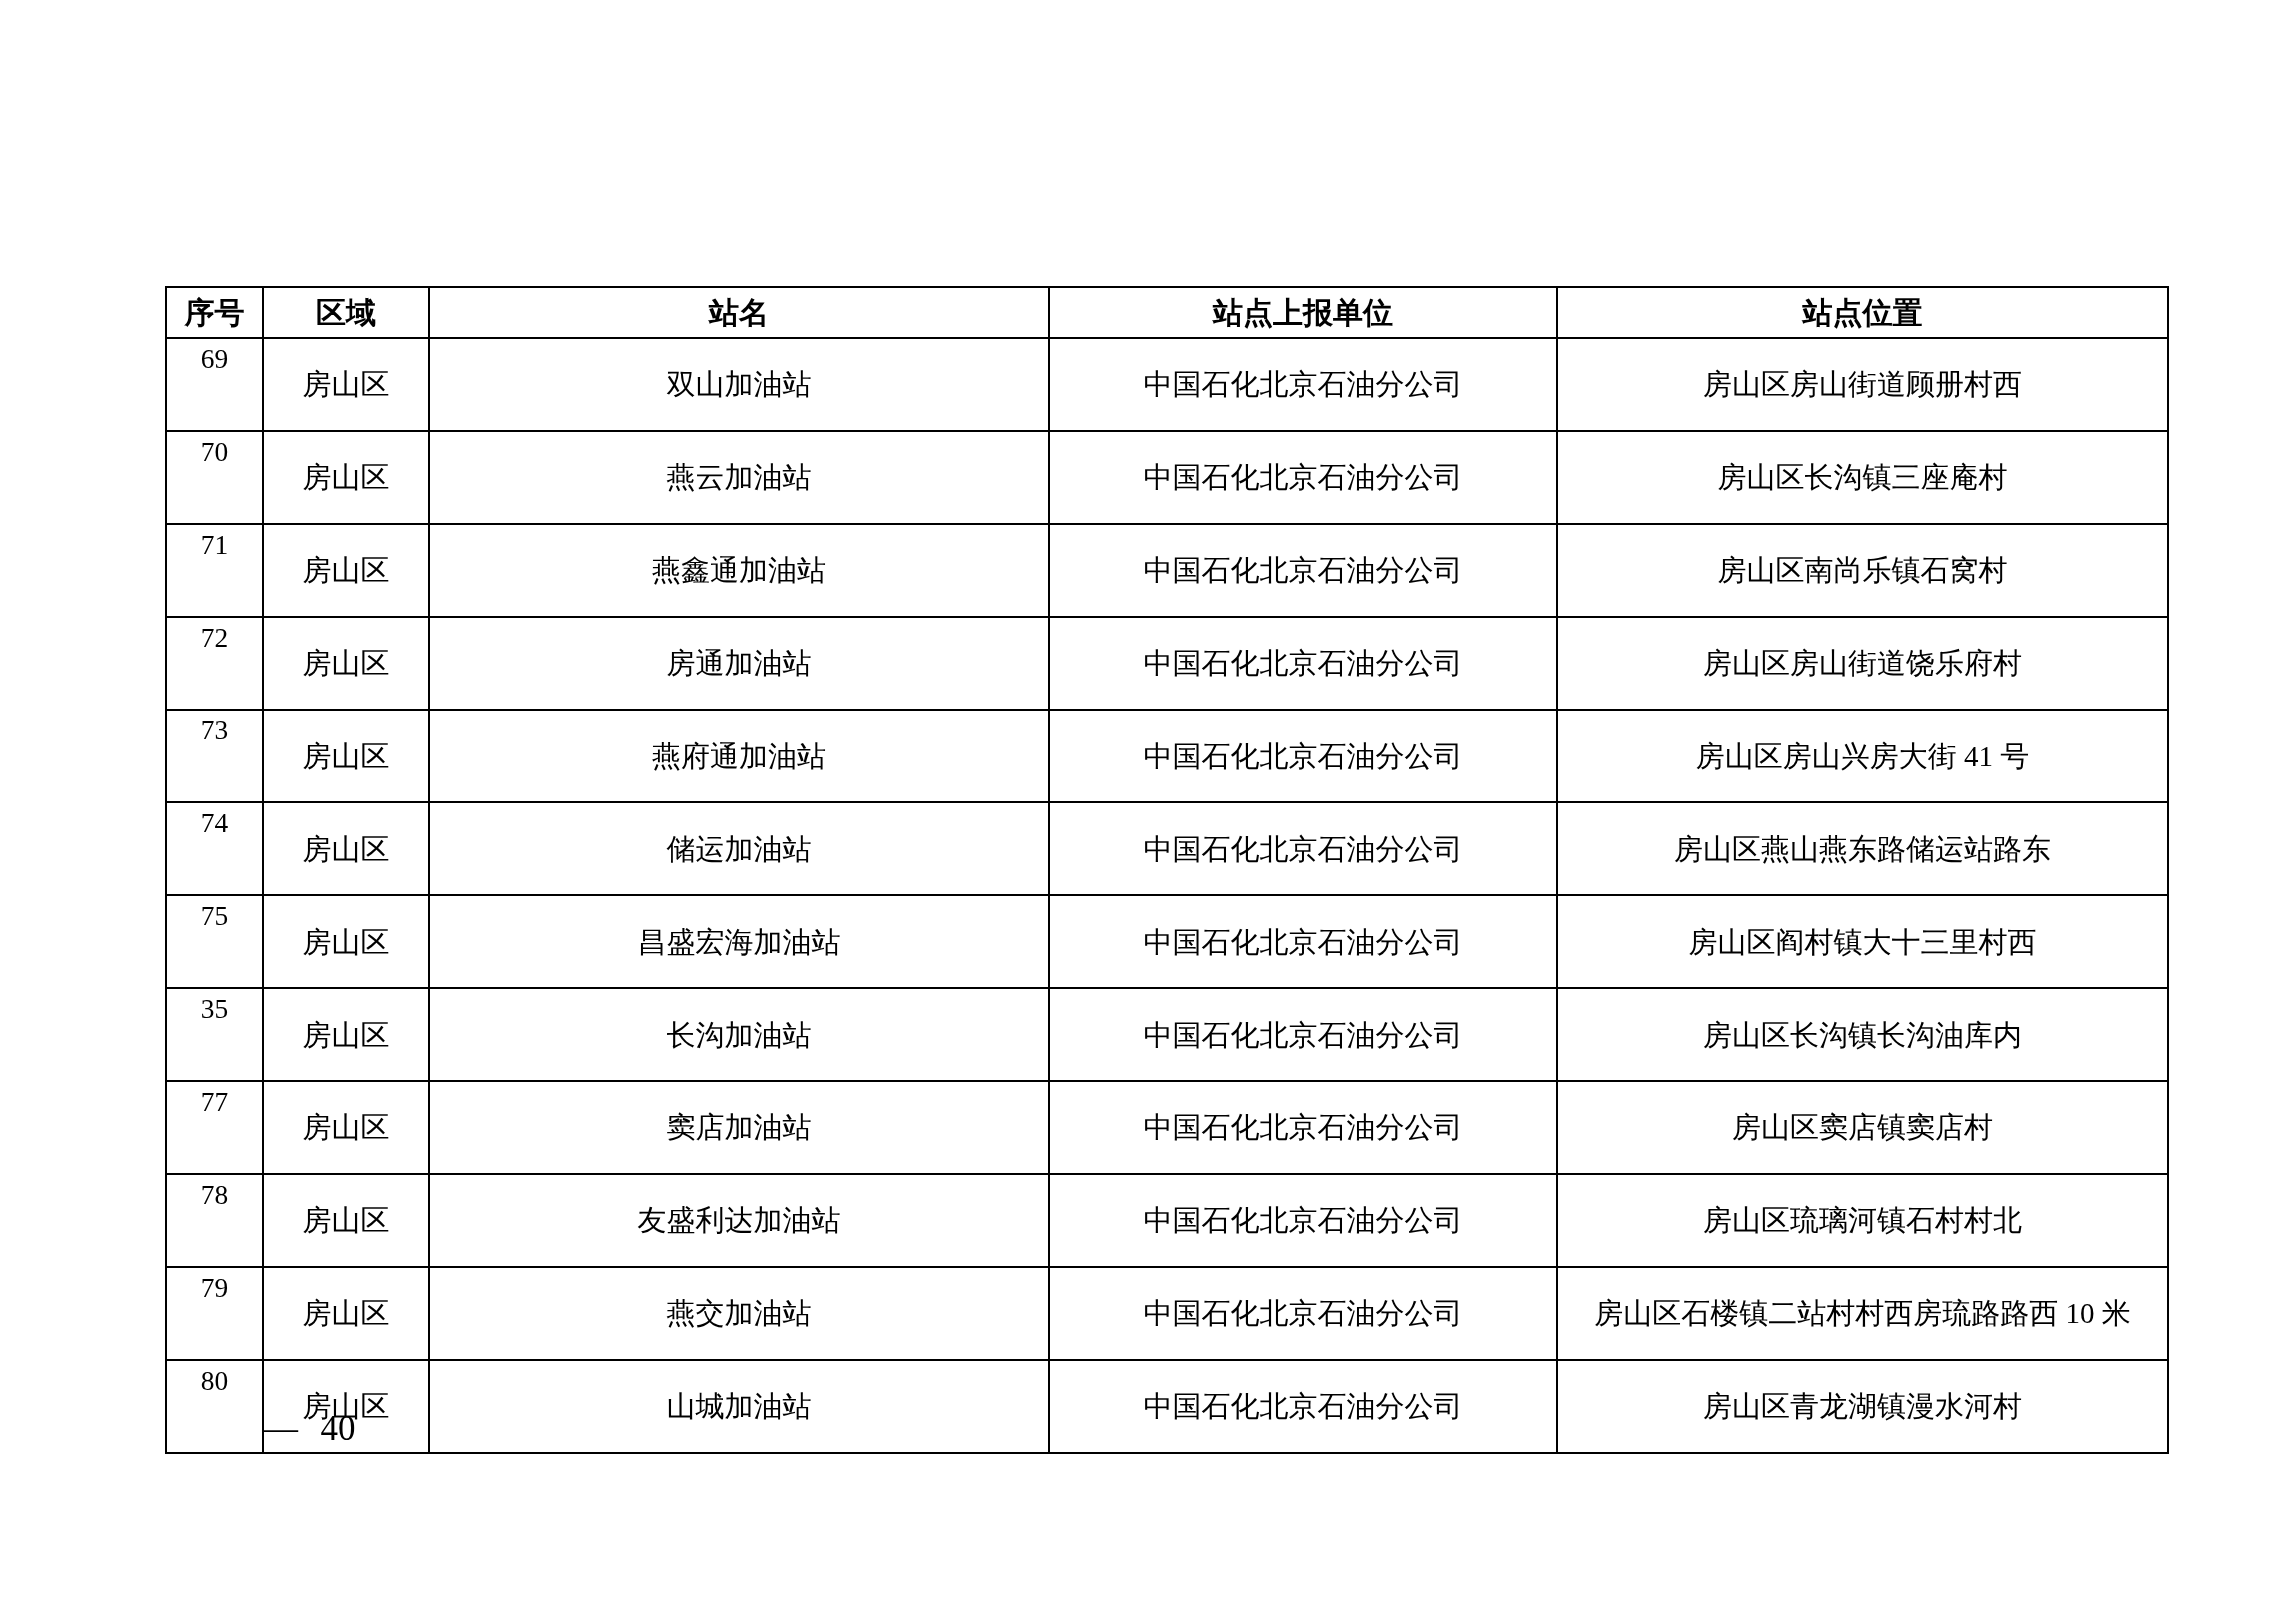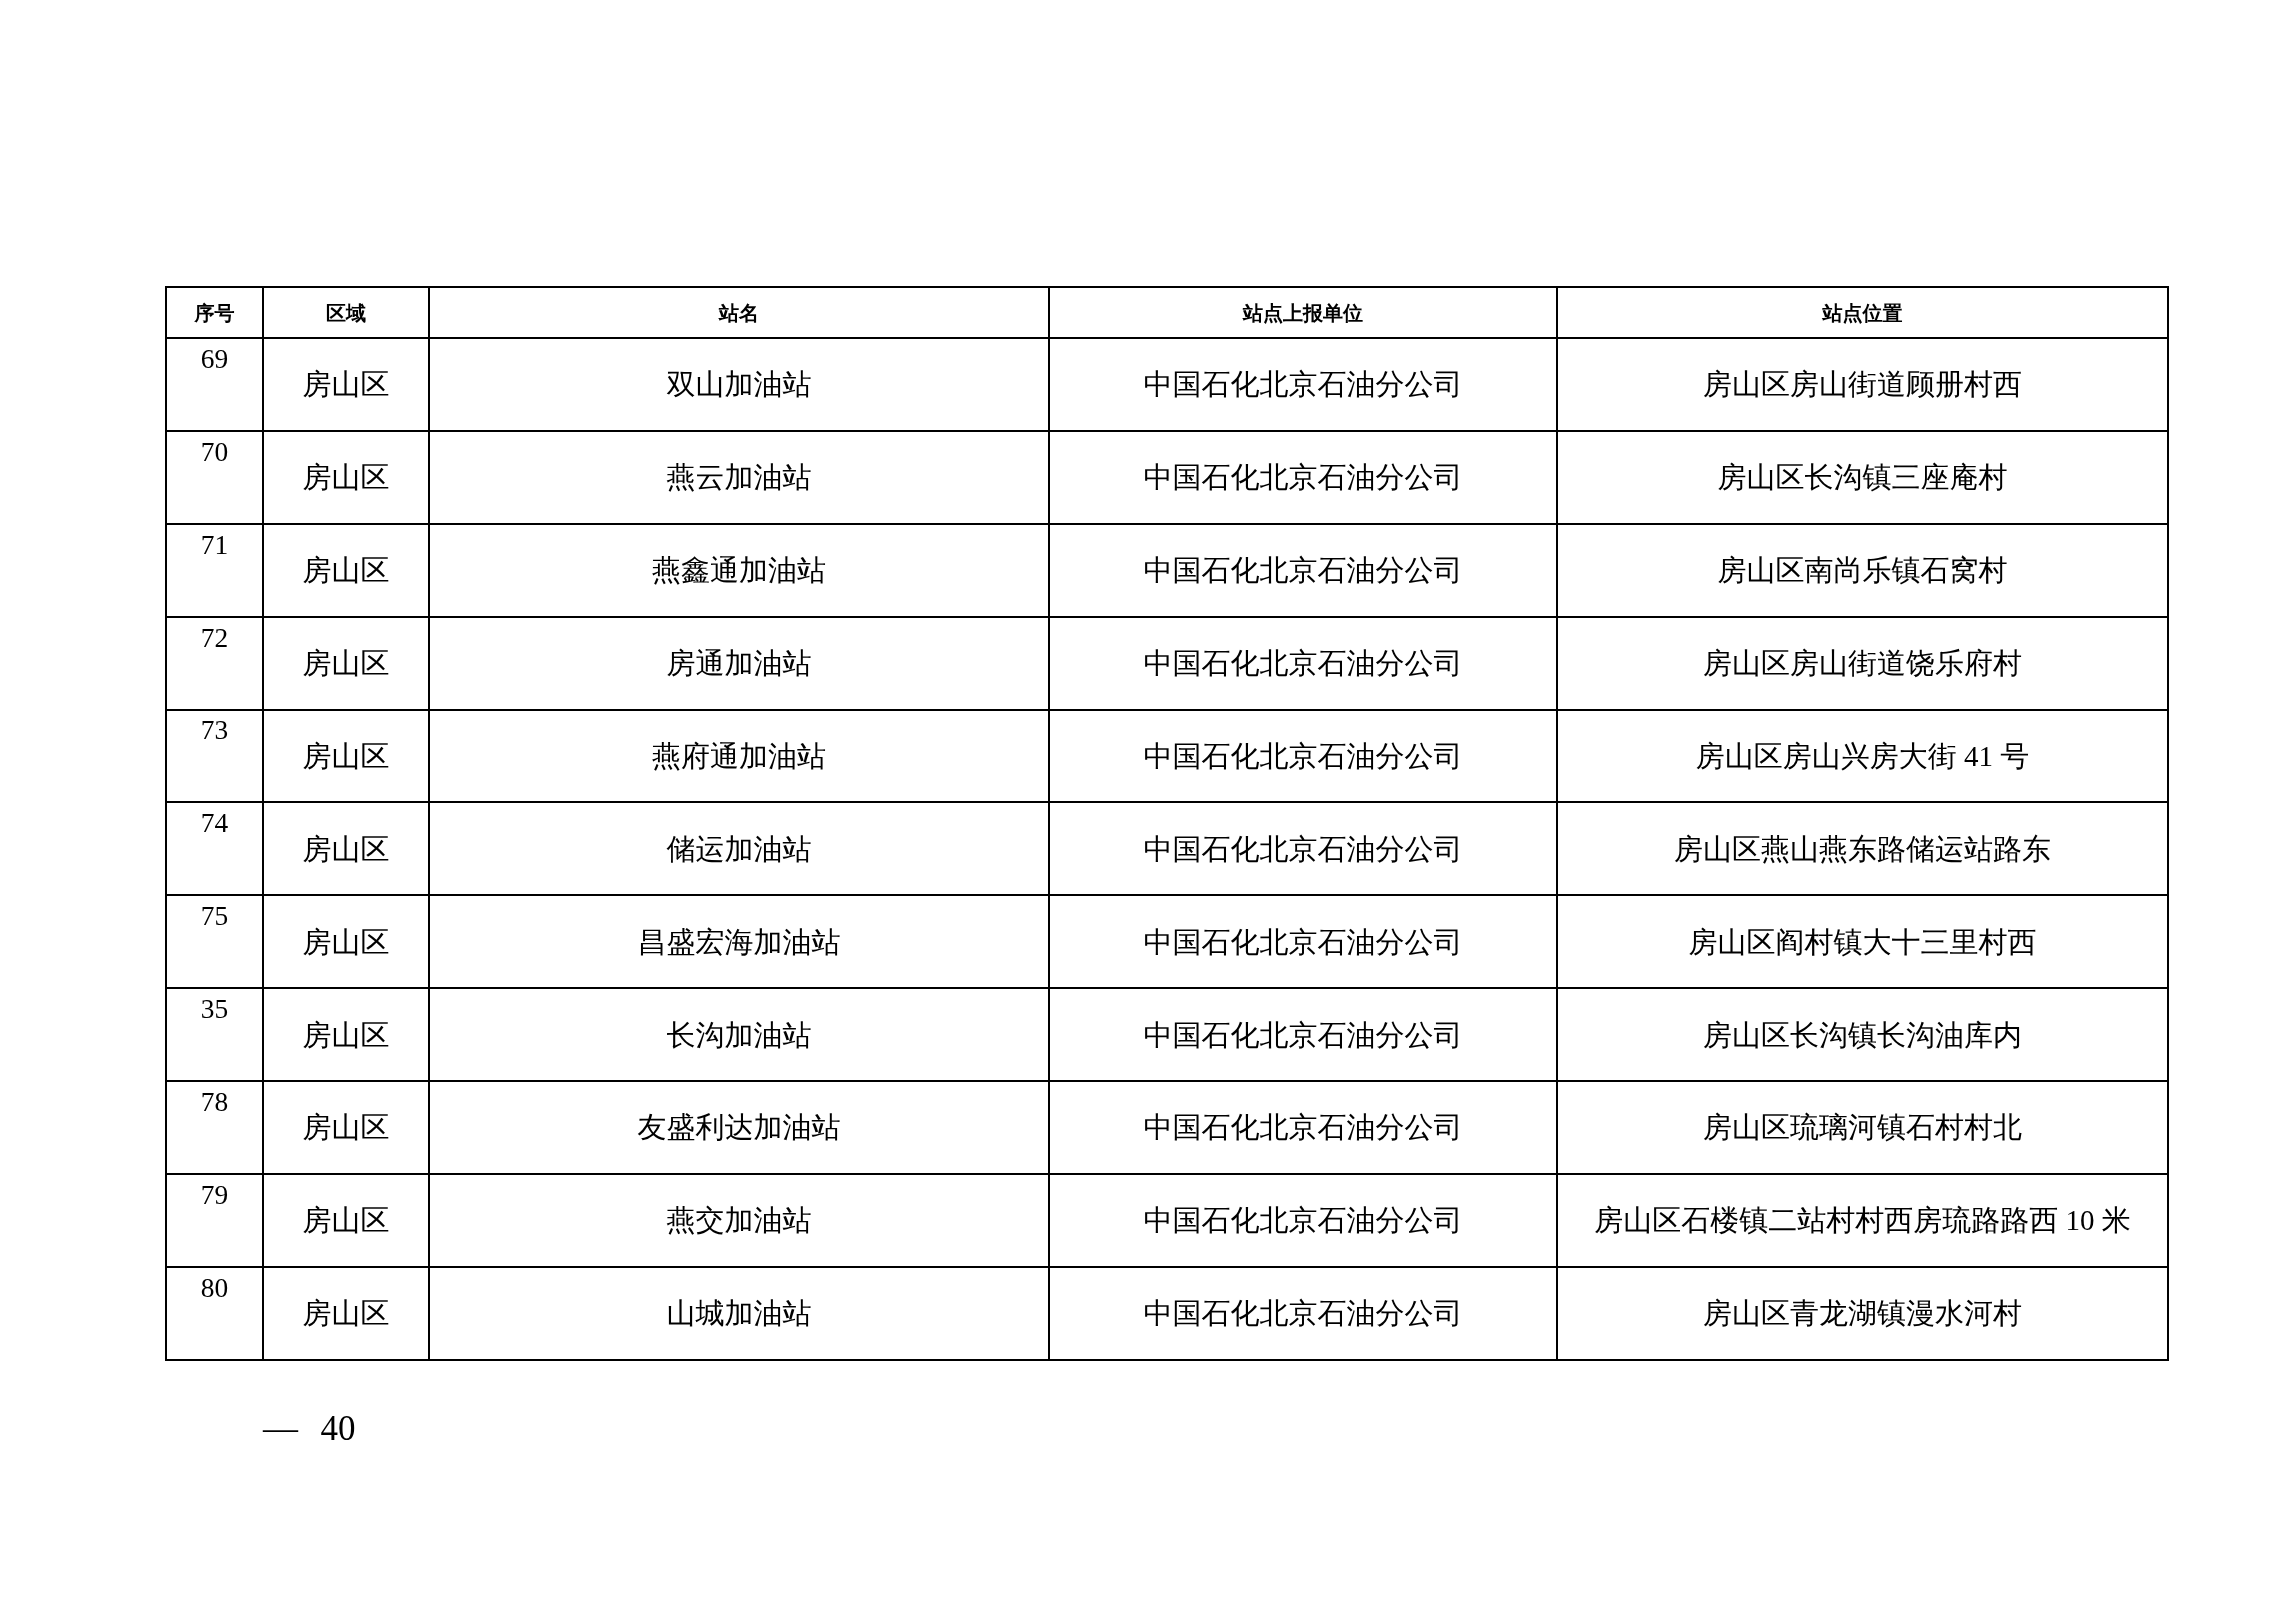--- a/index.html
+++ b/index.html
@@ -27,21 +27,21 @@
     border-top-width: 2.9px;
     border-bottom-width: 2.9px;
     text-align: center;
     vertical-align: middle;
     padding: 0 5.9px;
     overflow: hidden;
     word-break: break-all;
   }
   .station-table thead th {
     height: 49px;
-    font-size: 20px;
+    font-size: 30px;
     font-weight: bold;
     line-height: 1.1;
   }
   .station-table tbody td {
     height: 84px;
     font-size: 29px;
     font-weight: normal;
     line-height: 1.25;
   }
   .station-table td.num-cell {
@@ -134,20 +134,27 @@
     <td>房山区阎村镇大十三里村西</td>
   </tr>
         <tr>
     <td class="num-cell">35</td>
     <td>房山区</td>
     <td>长沟加油站</td>
     <td>中国石化北京石油分公司</td>
     <td>房山区长沟镇长沟油库内</td>
   </tr>
         <tr>
+    <td class="num-cell">77</td>
+    <td>房山区</td>
+    <td>窦店加油站</td>
+    <td>中国石化北京石油分公司</td>
+    <td>房山区窦店镇窦店村</td>
+  </tr>
+        <tr>
     <td class="num-cell">78</td>
     <td>房山区</td>
     <td>友盛利达加油站</td>
     <td>中国石化北京石油分公司</td>
     <td>房山区琉璃河镇石村村北</td>
   </tr>
         <tr>
     <td class="num-cell">79</td>
     <td>房山区</td>
     <td>燕交加油站</td>

